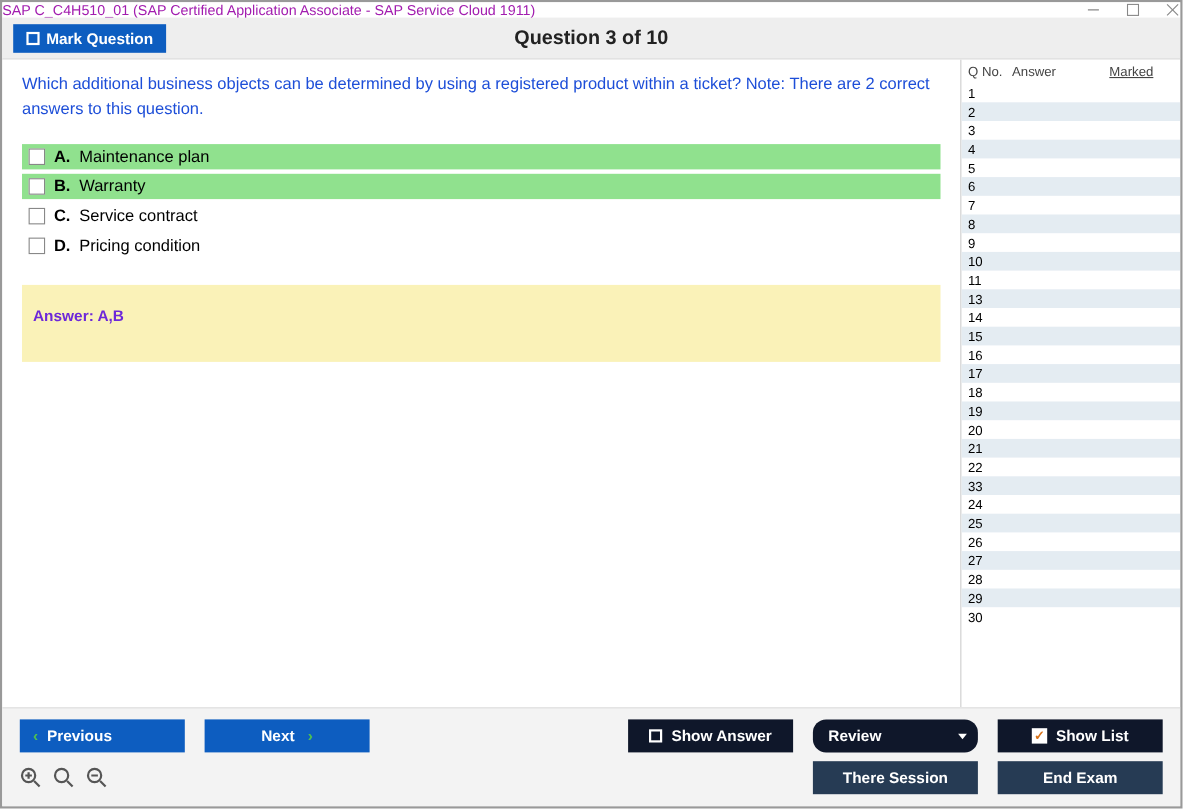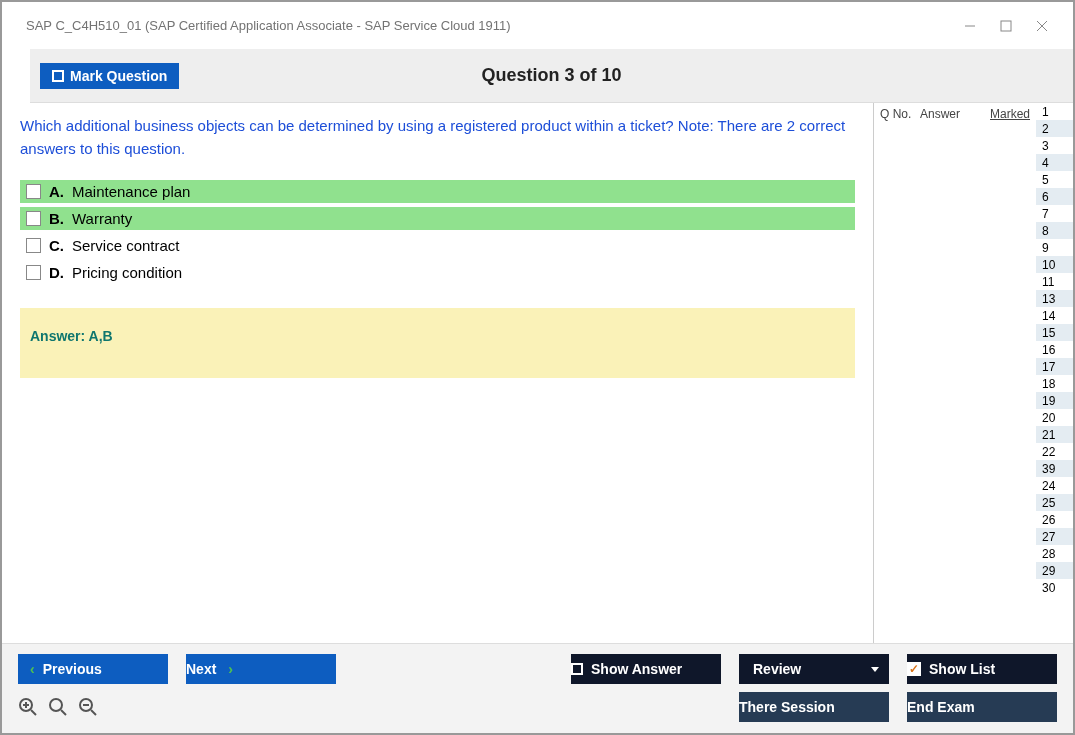--- a/index.html
+++ b/index.html
@@ -8,40 +8,39 @@
     font-size: 14px;
     background: #fff;
     width: 1075px;
     height: 735px;
     overflow: hidden;
     border: 2px solid #999;
     display: flex;
     flex-direction: column;
   }
   .titlebar {
-    height: 47px;
+    height: 14px;
     display: flex;
     align-items: center;
-    padding: 0 24px;
+    padding: 0 0;
     background: #fff;
-    color: #737373;
+    color: #a21caf;
     font-size: 13px;
   }
   .titlebar-left { flex: 1; }
   .titlebar-controls { display: flex; gap: 22px; align-items: center; color: #888; }
   .titlebar-controls .ctrl { width: 14px; height: 14px; display:flex; align-items:center; justify-content:center; cursor:default;}
   .topbar {
-    height: 54px;
+    height: 38px;
     background: #eee;
     display: flex;
     align-items: center;
     padding: 0 10px;
     border-bottom: 1px solid #ddd;
     position: relative;
-    margin-left: 28px;
   }
   .mark-btn {
     background: #0d5dc0;
     color: #fff;
     font-weight: bold;
     padding: 5px 12px;
     font-size: 14px;
     border: none;
     display: flex;
     align-items: center;
@@ -87,28 +86,28 @@
   .choice .cbox {
     width: 15px; height: 15px; border:1px solid #888; background:#fff;
   }
   .choice.correct { background: #90e18e; }
   .choice .letter { font-weight:bold; }
   .answer-box {
     background: #faf2b8;
     padding: 20px 10px;
     margin-top: 24px;
     font-weight:bold;
-    color:#0f766e;
+    color:#6d28d9;
     min-height:70px;
   }
   .sidebar {
     width: 200px;
     border-left: 1px solid #ccc;
     display:flex;
-    flex-direction:row;
+    flex-direction:column;
     font-size: 12px;
     background:#fff;
   }
   .side-head {
     display:flex;
     padding: 4px 6px;
     color:#444;
     font-size:12px;
   }
   .side-head .c1 { width:40px; }
@@ -135,20 +134,21 @@
     display:flex;
     flex-direction:column;
     gap:8px;
   }
   .btn-row { display:flex; gap:18px; }
   .btn {
     height:30px;
     min-width:150px;
     display:flex;
     align-items:center;
+    justify-content:center;
     color:#fff;
     font-weight:bold;
     font-size:14px;
     border:none;
     cursor:pointer;
     gap:8px;
     position:relative;
   }
   .btn.blue { background:#0d5dc0; }
   .btn.orange { background:#0f172a; }
@@ -294,21 +294,21 @@
         <div class="side-row">
           <span class="n">20</span>
         </div>
         <div class="side-row">
           <span class="n">21</span>
         </div>
         <div class="side-row">
           <span class="n">22</span>
         </div>
         <div class="side-row">
-          <span class="n">39</span>
+          <span class="n">33</span>
         </div>
         <div class="side-row">
           <span class="n">24</span>
         </div>
         <div class="side-row">
           <span class="n">25</span>
         </div>
         <div class="side-row">
           <span class="n">26</span>
         </div>
@@ -336,21 +336,21 @@
     </button>
     <button class="btn blue">
       <span>Next</span>
       <span class="chev" style="margin-left:4px;">›</span>
     </button>
     <div class="spacer"></div>
     <button class="btn orange">
       <span class="sq-o"></span>
       <span>Show Answer</span>
     </button>
-    <button class="btn orange review-dd" style="justify-content:flex-start;padding-left:14px;">
+    <button class="btn orange review-dd" style="justify-content:flex-start;padding-left:14px;border-radius:12px;">
       <span>Review</span>
     </button>
     <button class="btn orange">
       <span class="chk">✓</span>
       <span>Show List</span>
     </button>
   </div>
   <div class="btn-row">
     <div class="zoom-row">
       <span class="z">

